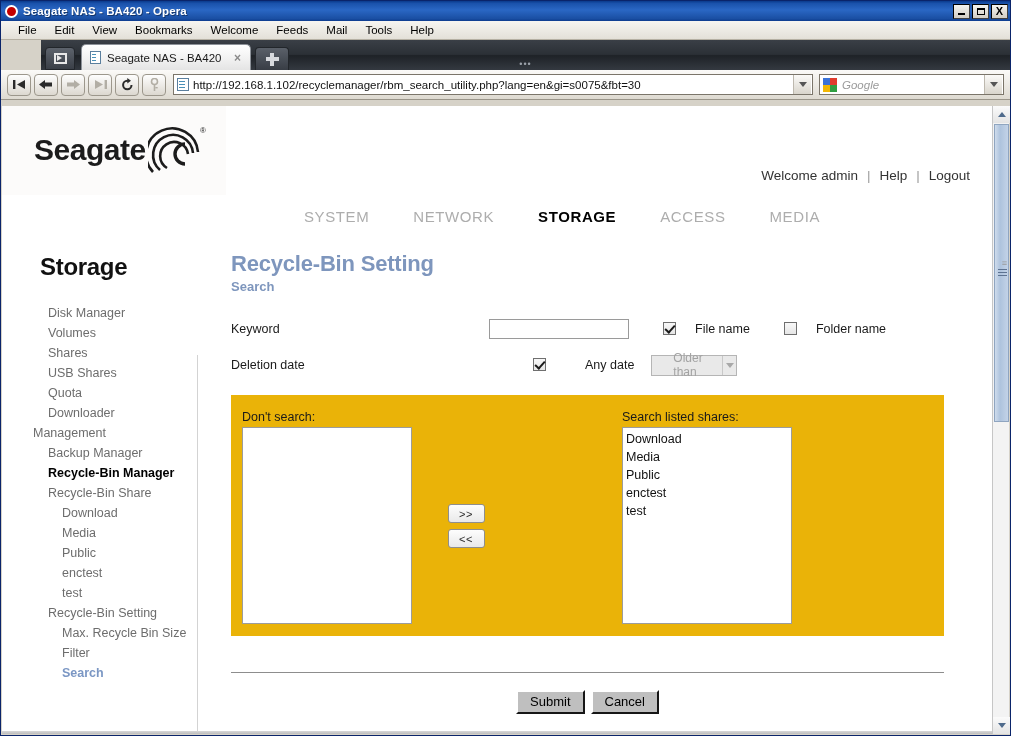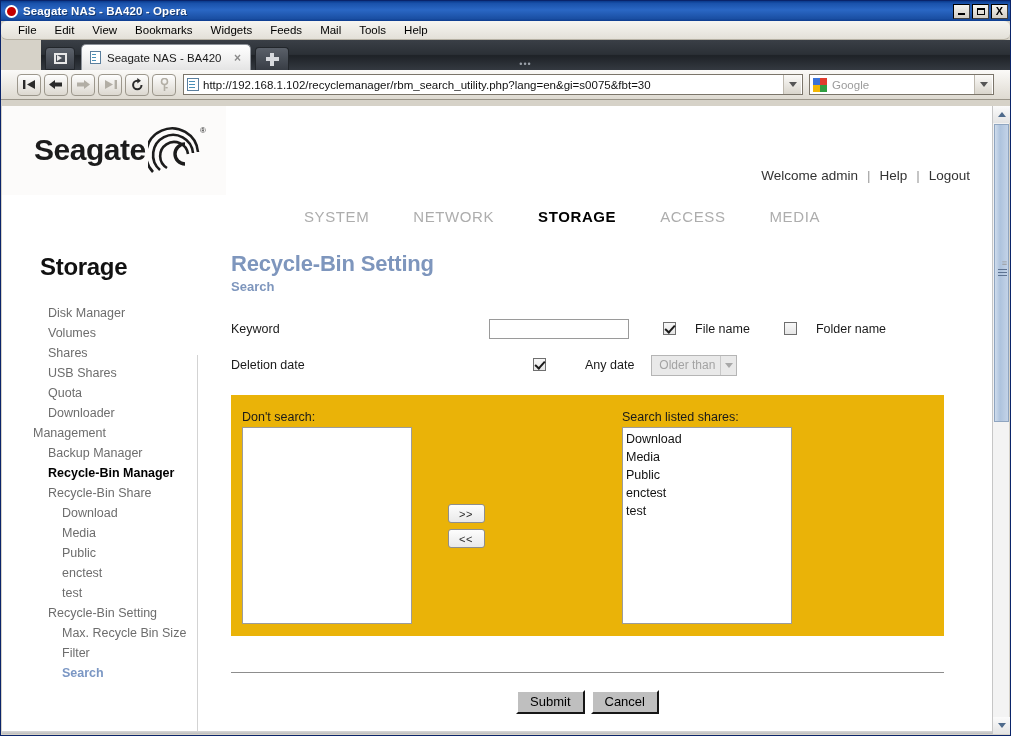--- a/index.html
+++ b/index.html
@@ -57,21 +57,21 @@
   .win-btn .glyph-min { width: 7px; height: 2px; background: #000; margin-top: 5px; }
   .win-btn .glyph-max { width: 8px; height: 7px; border: 1px solid #000; border-top-width: 2px; }
   .win-btn .glyph-close { font-size: 11px; font-weight: bold; font-family: "Liberation Sans", sans-serif; }
 
   .menubar {
     height: 19px;
     background: linear-gradient(to bottom,#f6f5f1,#e3e0d8);
     border-bottom: 1px solid #b5b0a3;
     display: flex; align-items: center;
     padding-left: 8px;
-    font-size: 11.5px; color: #000; border-radius: 6px;
+    font-size: 11.5px; color: #000;
   }
   .menubar .mi { padding: 1px 9px; cursor: default; }
 
   .tabbar {
     height: 30px;
     background: linear-gradient(to bottom,#3a3f46 0%,#2b3036 48%,#1e2227 52%,#343940 100%);
     display: flex; align-items: flex-end;
     padding-left: 4px;
     position: relative;
     margin-left: 40px;
@@ -132,21 +132,21 @@
   .tabbar-dots {
     position: absolute; left: 50%; bottom: 1px; transform: translateX(-50%);
     color: #9aa0a8; font-size: 9px; letter-spacing: 1px;
   }
 
   .addressbar {
     height: 30px;
     background: linear-gradient(to bottom,#fbfaf8,#dedad1);
     border-bottom: 1px solid #9a958a;
     display: flex; align-items: center;
-    padding: 0 16px;
+    padding: 0 6px;
     gap: 3px;
   }
   .nav-btn {
     width: 24px; height: 22px;
     background: linear-gradient(to bottom,#fefefe,#dcd8d0);
     border: 1px solid #9c978c;
     border-radius: 4px;
     display: flex; align-items: center; justify-content: center;
     color: #2a2a2a;
     font-size: 13px;
@@ -195,21 +195,21 @@
     display: flex; align-items: center;
     padding-left: 3px; gap: 5px;
     margin-left: 3px;
   }
   .g-icon { width: 14px; height: 14px; position: relative; flex: 0 0 auto; }
   .g-icon i { position: absolute; display:block; width:7px; height:7px; }
   .g-icon .g1 { background:#3a72d8; left:0; top:0; }
   .g-icon .g2 { background:#e03b2d; left:7px; top:0; }
   .g-icon .g3 { background:#f2b705; left:0; top:7px; }
   .g-icon .g4 { background:#2f9e41; left:7px; top:7px; }
-  .search-ph { flex:1 1 auto; font-size: 11.5px; color: #9b9b9b; }
+  .search-ph { flex:1 1 auto; font-size: 11.5px; color: #9b9b9b; font-style: italic; }
 
   
   .viewport {
     position: absolute;
     left: 1px; right: 1px; top: 105px; bottom: 1px;
     background: #ffffff;
     display: flex;
   }
   .page {
     flex: 1 1 auto;
@@ -331,21 +331,21 @@
     transform: rotate(42deg);
   }
   .chk-label { font-size: 12.5px; color: #1a1a1a; }
   .select-disabled {
     margin-left: 17px;
     height: 21px; width: 86px;
     border: 1px solid #b5b5b5;
     background: #e9e9e9;
     display: flex; align-items: center;
     font-size: 12px; color: #a3a3a3;
-    padding-left: 7px;
+    padding-left: 21px;
     justify-content: space-between;
   }
   .select-disabled .sd-arrow {
     width: 16px; height: 19px;
     border-left: 1px solid #c8c8c8;
     display: flex; align-items: center; justify-content: center;
   }
   .caret-gray {
     width: 0; height: 0;
     border-left: 4px solid transparent; border-right: 4px solid transparent;
@@ -474,21 +474,21 @@
           <span class="glyph-close">X</span>
         </div>
     </div>
   </div>
 
   <div class="menubar">
     <div class="mi">File</div>
     <div class="mi">Edit</div>
     <div class="mi">View</div>
     <div class="mi">Bookmarks</div>
-    <div class="mi">Widgets</div>
+    <div class="mi">Welcome</div>
     <div class="mi">Feeds</div>
     <div class="mi">Mail</div>
     <div class="mi">Tools</div>
     <div class="mi">Help</div>
   </div>
 
   <div class="tabbar">
     <div class="tab-panel-btn">
       <span class="tp-icon"></span>
     </div>

